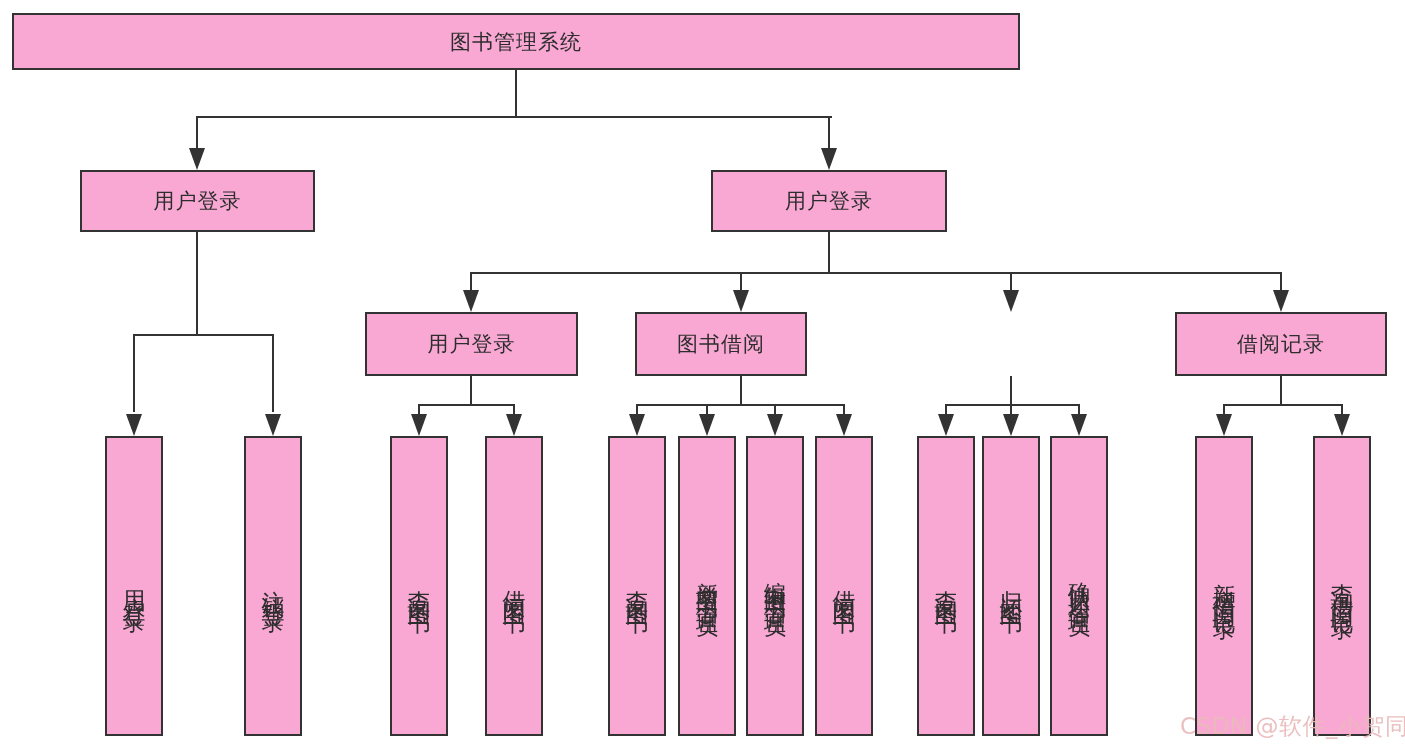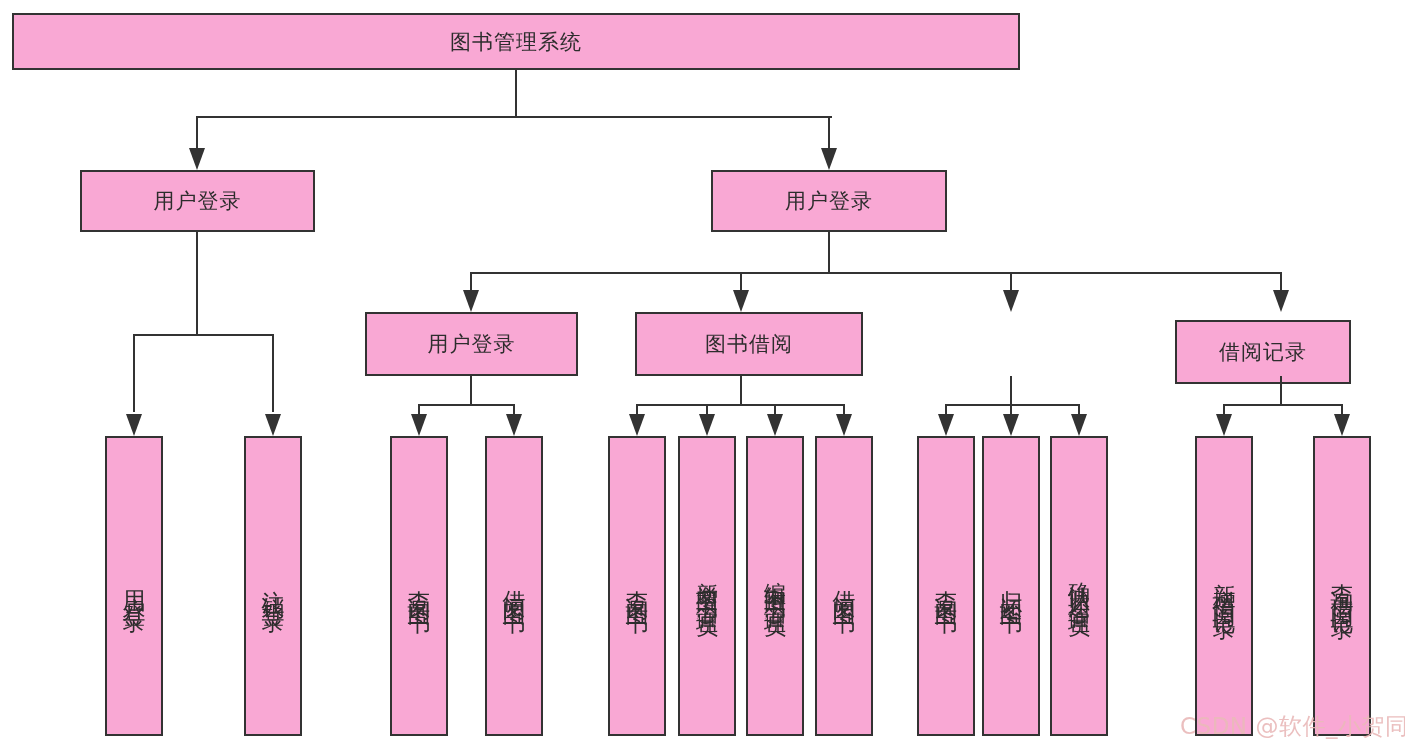--- a/index.html
+++ b/index.html
@@ -44,24 +44,24 @@
   <div class="box" style="left:80px;top:170px;width:235px;height:62px">
     <span class="lbl">用户登录</span>
   </div>
   <div class="box" style="left:711px;top:170px;width:236px;height:62px">
     <span class="lbl">用户登录</span>
   </div>
 
   <div class="box" style="left:365px;top:312px;width:213px;height:64px">
     <span class="lbl">用户登录</span>
   </div>
-  <div class="box" style="left:635px;top:312px;width:228px;height:64px">
+  <div class="box" style="left:635px;top:312px;width:172px;height:64px">
     <span class="lbl">图书借阅</span>
   </div>
-  <div class="box" style="left:1175px;top:320px;width:176px;height:64px">
+  <div class="box" style="left:1175px;top:312px;width:212px;height:64px">
     <span class="lbl">借阅记录</span>
   </div>
 
   <div class="box leaf" style="left:105px;top:436px;width:58px;height:300px">
     <span class="lbl">用户登录</span>
   </div>
   <div class="box leaf" style="left:244px;top:436px;width:58px;height:300px">
     <span class="lbl">注销登录</span>
   </div>
 

